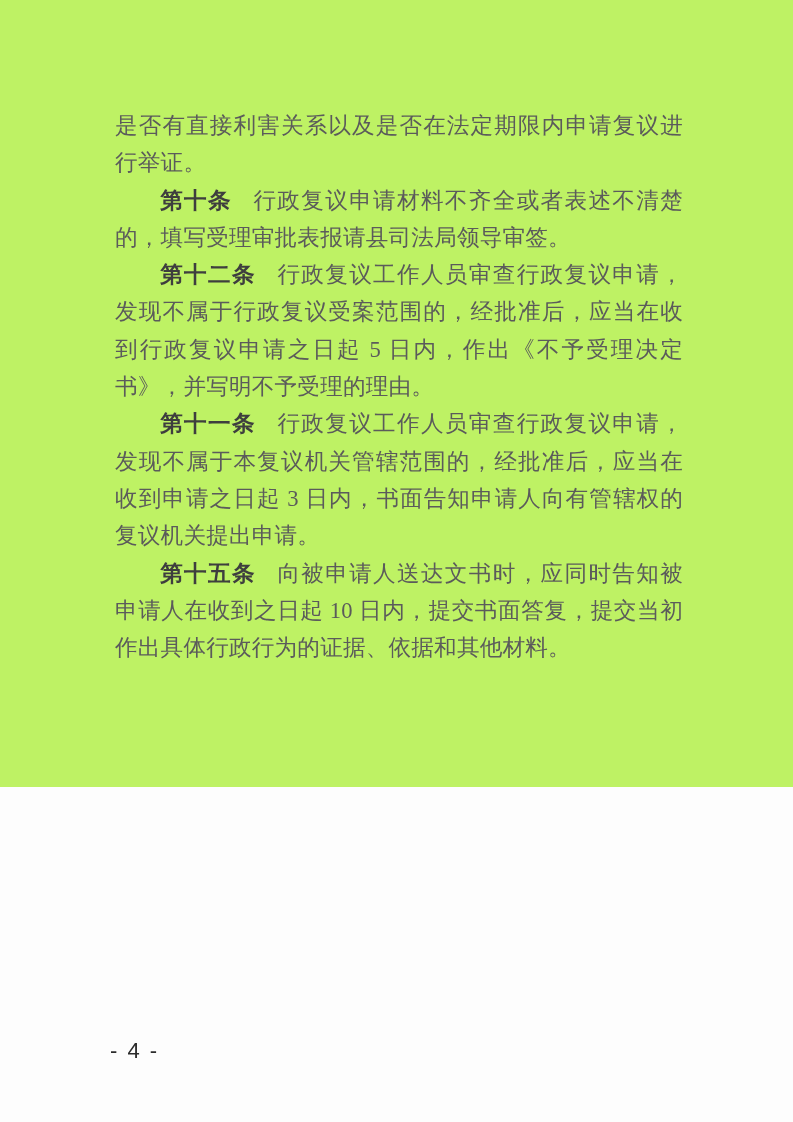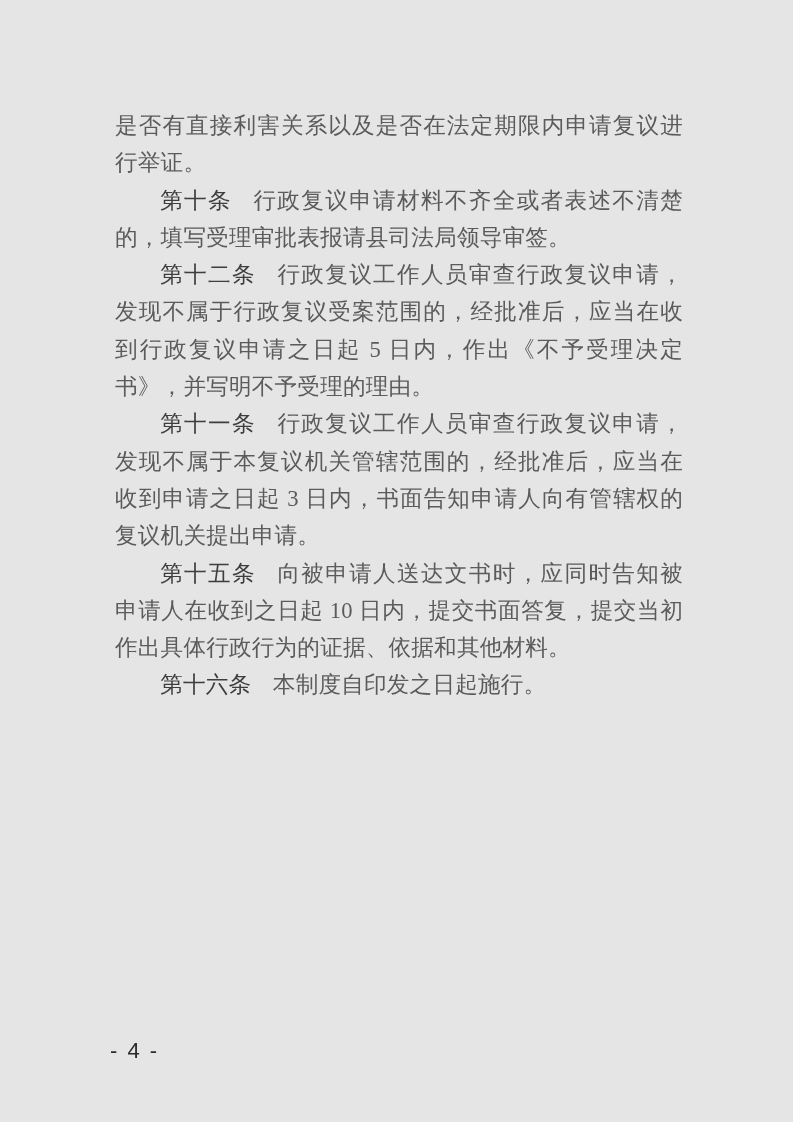--- a/index.html
+++ b/index.html
@@ -9,22 +9,22 @@
   body {
     width: 793px;
     height: 1122px;
     background: #fdfdfd;
     overflow: hidden;
     font-family: "Liberation Serif", serif;
   }
   .page {
     position: relative;
     width: 793px;
-    height: 1122px;
-    background: #e5e5e5;
+    height: 787px;
+    background: #bef264;
   }
   .text-block {
     position: absolute;
     left: 115px;
     top: 107px;
     width: 568px;
   }
   p.para {
     margin: 0;
     padding: 0;
@@ -33,21 +33,21 @@
     color: #5b5b5b;
     text-align: justify;
     text-justify: inter-character;
     text-indent: 2em;
     letter-spacing: 0.2px;
   }
   p.para.continuation {
     text-indent: 0;
   }
   .article-no {
-    font-weight: 400;
+    font-weight: 700;
     color: #3e3e3e;
     margin-right: 0.95em;
   }
   .page-number {
     position: absolute;
     left: 110px;
     top: 1038px;
     font-family: "Liberation Sans", sans-serif;
     font-size: 22px;
     font-weight: 500;
@@ -67,19 +67,18 @@
     <p class="para"><span class="article-no">第十条</span><span>行政复议申请材料不齐全或者表述不清楚的，填写受理审批表报请县司法局领导审签。</span></p>
 
 
     <p class="para"><span class="article-no">第十二条</span><span>行政复议工作人员审查行政复议申请，发现不属于行政复议受案范围的，经批准后，应当在收到行政复议申请之日起 5 日内，作出《不予受理决定书》，并写明不予受理的理由。</span></p>
 
     <p class="para"><span class="article-no">第十一条</span><span>行政复议工作人员审查行政复议申请，发现不属于本复议机关管辖范围的，经批准后，应当在收到申请之日起 3 日内，书面告知申请人向有管辖权的复议机关提出申请。</span></p>
 
 
     <p class="para"><span class="article-no">第十五条</span><span>向被申请人送达文书时，应同时告知被申请人在收到之日起 10 日内，提交书面答复，提交当初作出具体行政行为的证据、依据和其他材料。</span></p>
 
-    <p class="para"><span class="article-no">第十六条</span><span>本制度自印发之日起施行。</span></p>
 
   </div>
 
   <div class="page-number">- 4 -</div>
 
 </div>
 
 </body></html>

